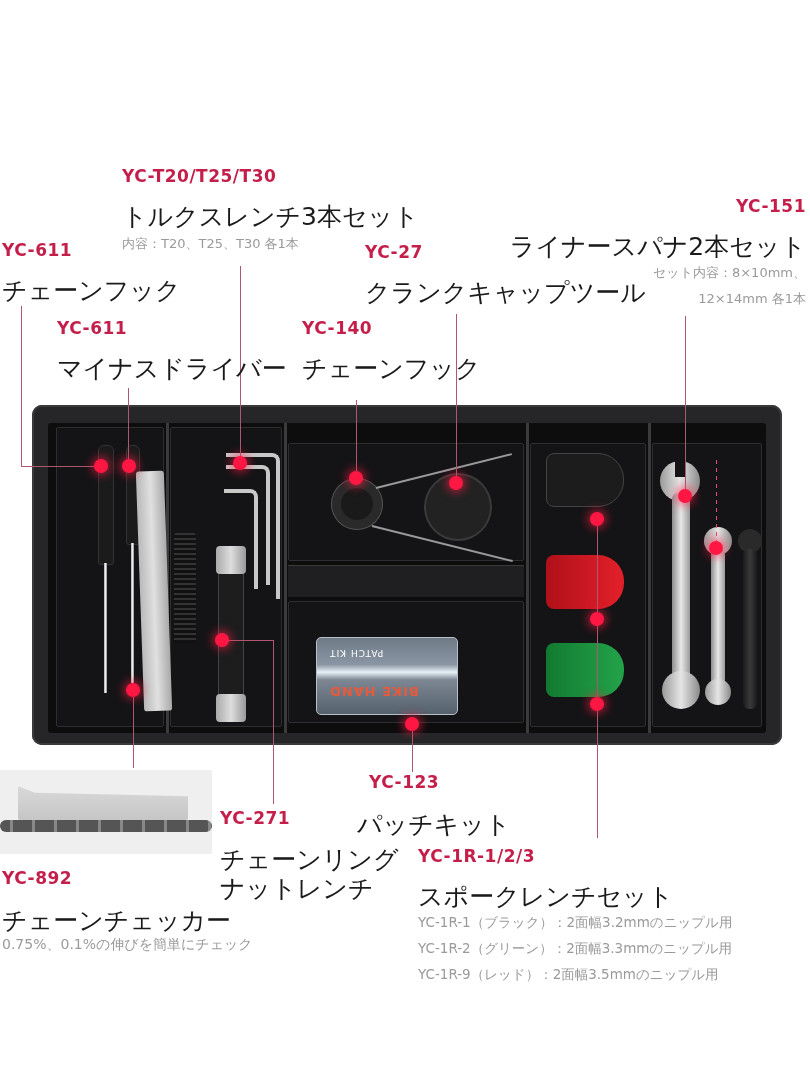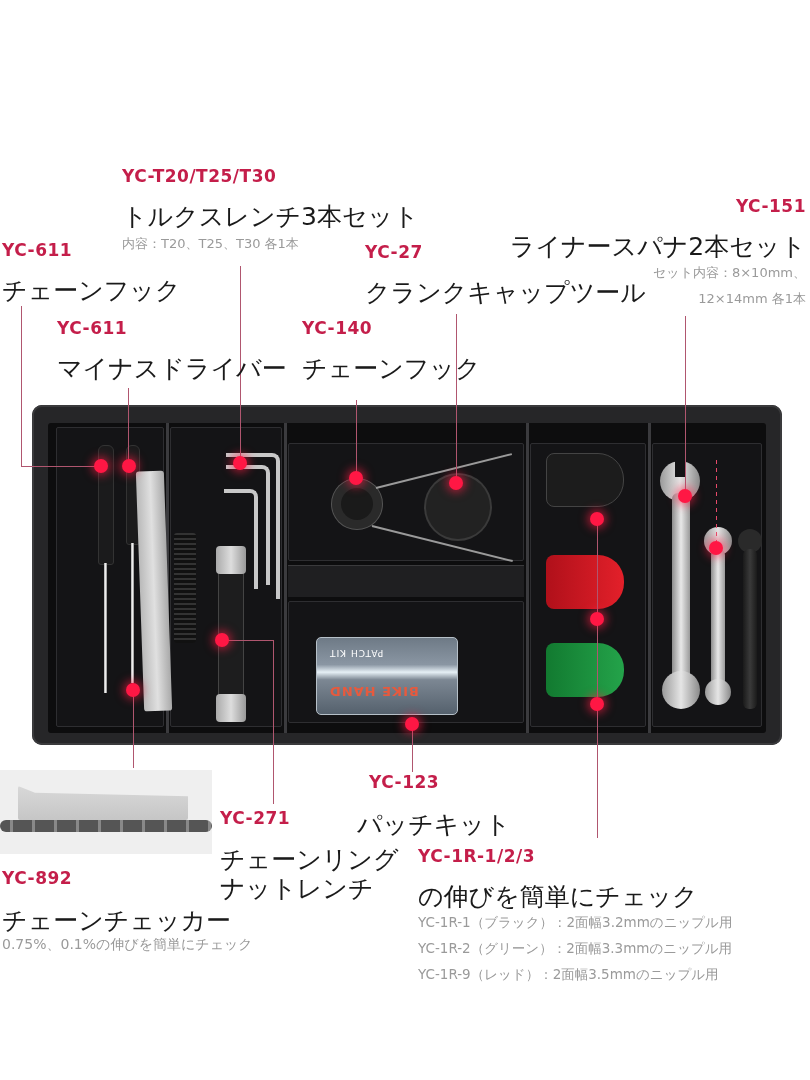--- a/index.html
+++ b/index.html
@@ -176,16 +176,16 @@
 <div class="sub" style="left:2px;top:936px;font-size:14px;">0.75%、0.1%の伸びを簡単にチェック</div>
 
 <div class="code" style="left:220px;top:808px;">YC-271</div>
 <div class="name" style="left:220px;top:843px;">チェーンリング</div>
 <div class="name" style="left:220px;top:872px;">ナットレンチ</div>
 
 <div class="code" style="left:357px;top:772px;margin-left:12px;">YC-123</div>
 <div class="name" style="left:357px;top:808px;">パッチキット</div>
 
 <div class="code" style="left:418px;top:846px;">YC-1R-1/2/3</div>
-<div class="name" style="left:418px;top:880px;">の伸びを簡単にチェック</div>
+<div class="name" style="left:418px;top:880px;">スポークレンチセット</div>
 <div class="sub" style="left:418px;top:914px;font-size:13.5px;">YC-1R-1（ブラック）：2面幅3.2mmのニップル用</div>
 <div class="sub" style="left:418px;top:940px;font-size:13.5px;">YC-1R-2（グリーン）：2面幅3.3mmのニップル用</div>
 <div class="sub" style="left:418px;top:966px;font-size:13.5px;">YC-1R-9（レッド）：2面幅3.5mmのニップル用</div>
 
 </body></html>

